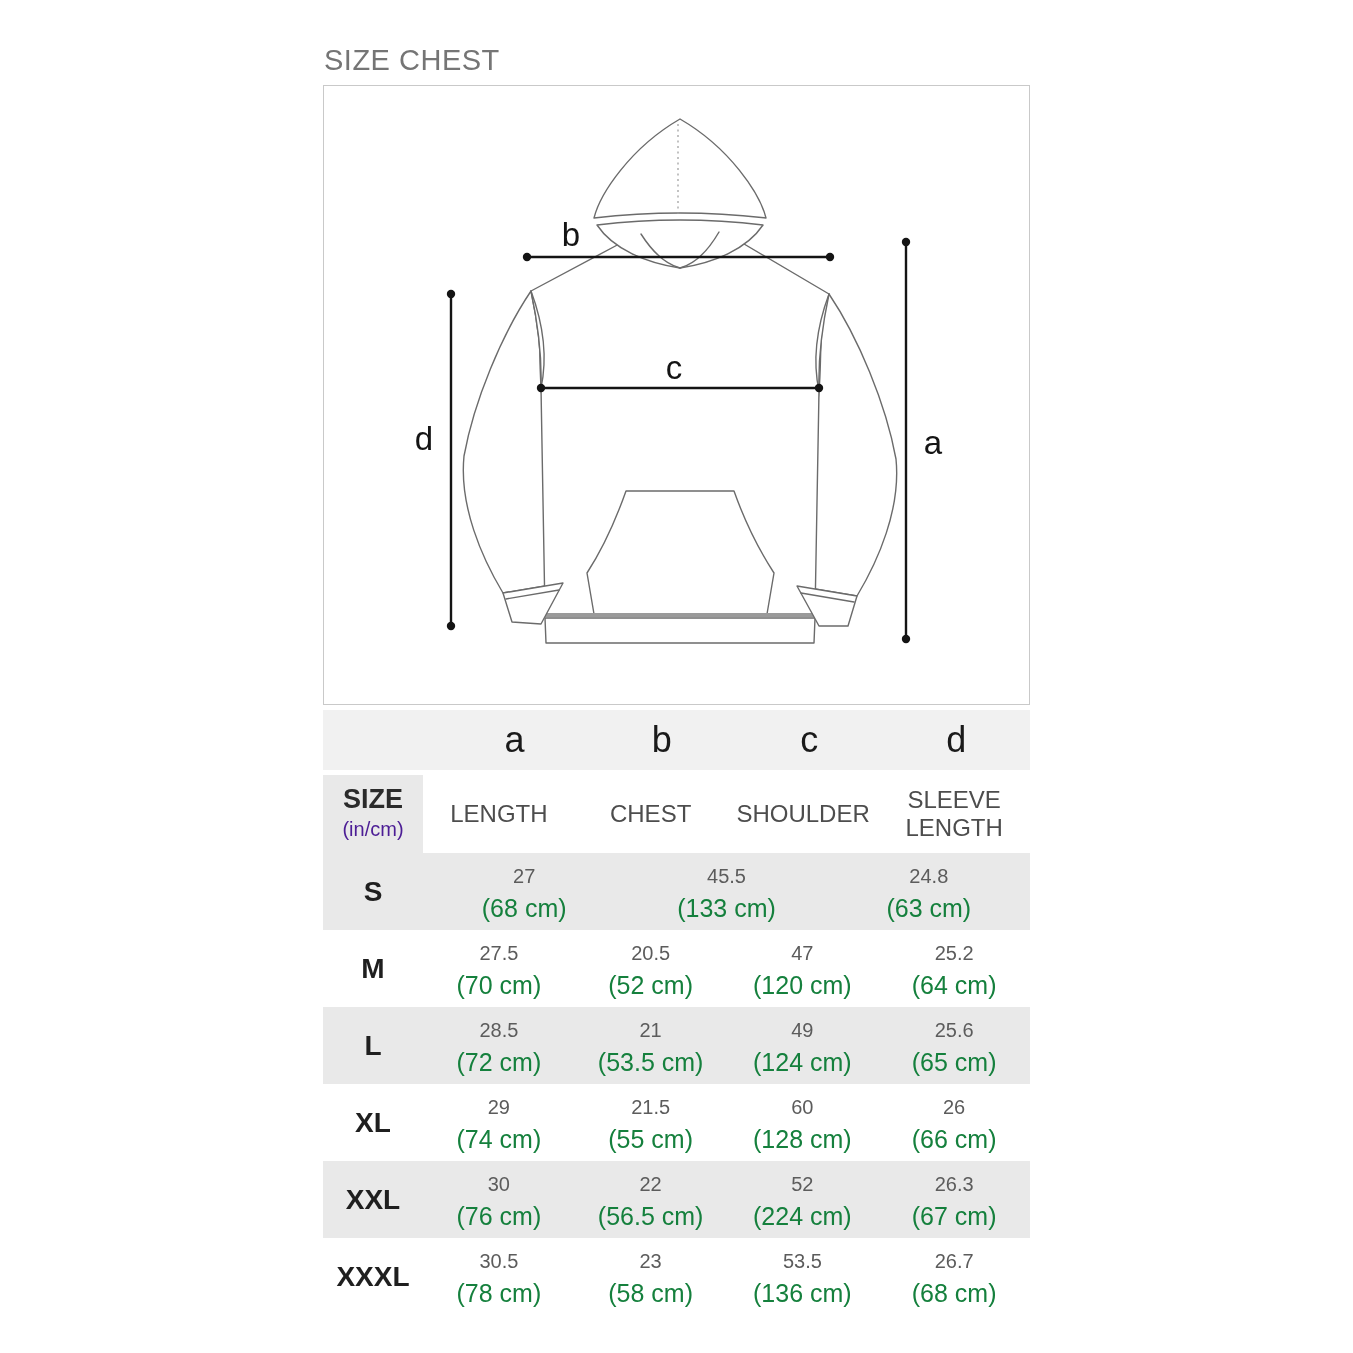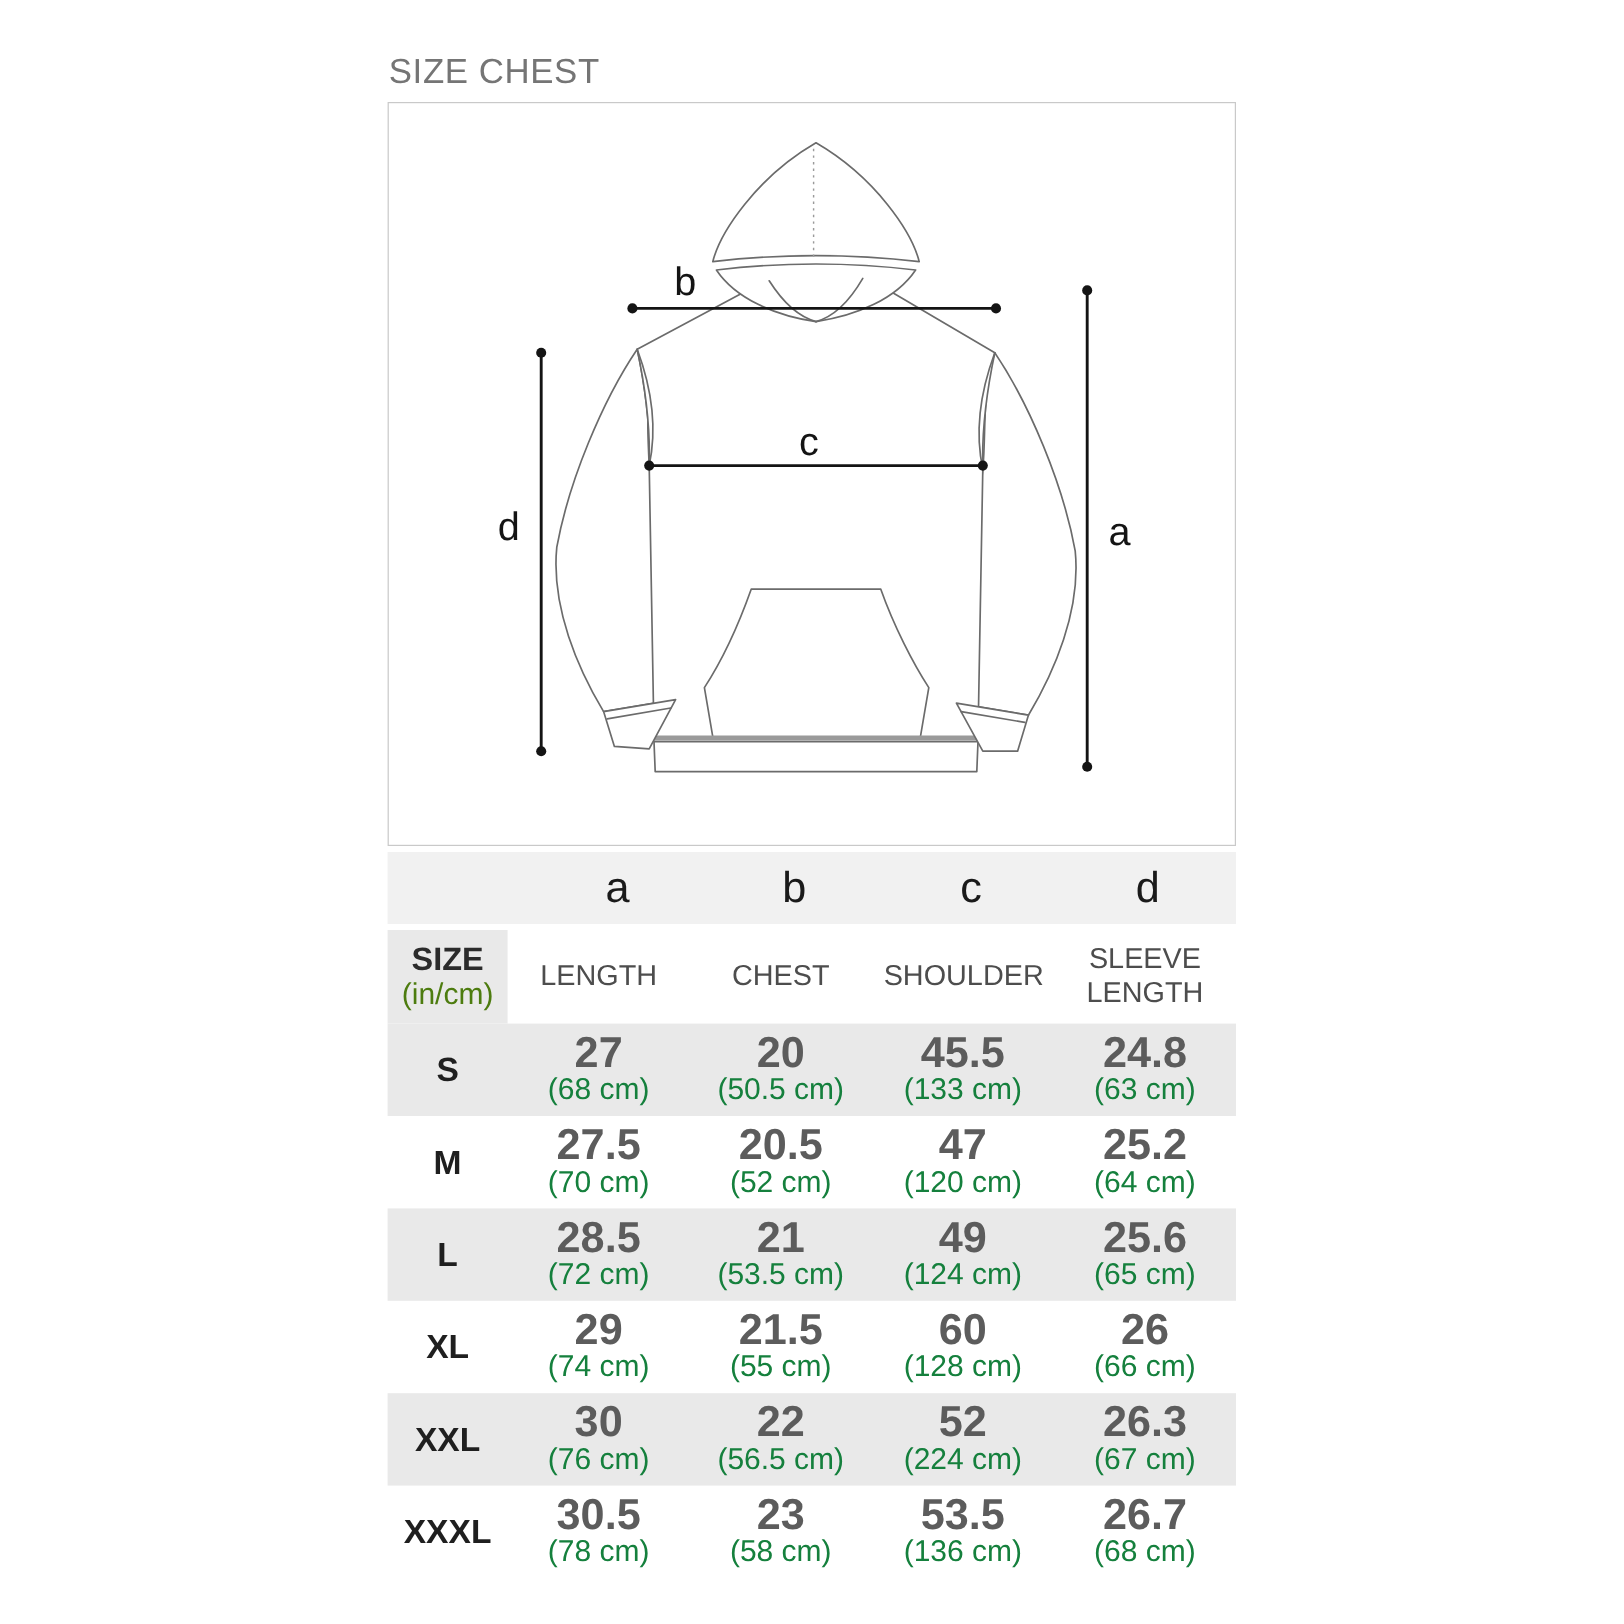--- a/index.html
+++ b/index.html
@@ -27,26 +27,26 @@
   .letter-band{display:flex;height:60px;background:#f1f1f1;margin-bottom:5px;}
   .letter-band .spacer{width:118px;}
   .letter-cell{flex:1;display:flex;align-items:center;justify-content:center;
     font-size:36px;color:#1a1a1a;}
   .trow{display:flex;}
   .c0{width:100px;display:flex;flex-direction:column;align-items:center;justify-content:center;text-align:center;}
   .cd{flex:1;display:flex;flex-direction:column;align-items:center;justify-content:center;text-align:center;}
   .header-row{height:78px;}
   .header-row .c0{background:#e9e9e9;}
   .size-title{font-size:27px;font-weight:bold;color:#2b2b2b;line-height:31px;}
-  .size-unit{font-size:25px;color:#4d7c0f;line-height:29px;}
+  .size-unit{font-size:20px;color:#4c1d95;line-height:29px;}
   .col-h{font-size:24px;color:#4d4d4d;line-height:28px;max-width:132px;}
   .data-row{height:77px;}
   .data-row.stripe{background:#e9e9e9;}
   .row-label{font-size:28px;font-weight:bold;color:#1f1f1f;}
-  .vin{font-size:36px;font-weight:bold;color:#5c5c5c;line-height:33px;}
+  .vin{font-size:20px;font-weight:normal;color:#5c5c5c;line-height:33px;}
   .vcm{font-size:25px;color:#15803d;line-height:30px;}
 </style>
 </head>
 <body>
 
 <div class="page-title">SIZE CHEST</div>
 
 <div class="diagram-box">
   <svg viewBox="0 0 705 618">
 
@@ -132,24 +132,20 @@
 
   <div class="trow data-row stripe">
     <div class="c0">
         <div class="row-label">S</div>
       </div>
     <div class="cd">
         <div class="vin">27</div>
         <div class="vcm">(68 cm)</div>
       </div>
     <div class="cd">
-        <div class="vin">20</div>
-        <div class="vcm">(50.5 cm)</div>
-      </div>
-    <div class="cd">
         <div class="vin">45.5</div>
         <div class="vcm">(133 cm)</div>
       </div>
     <div class="cd">
         <div class="vin">24.8</div>
         <div class="vcm">(63 cm)</div>
       </div>
   </div>
 
   <div class="trow data-row">

